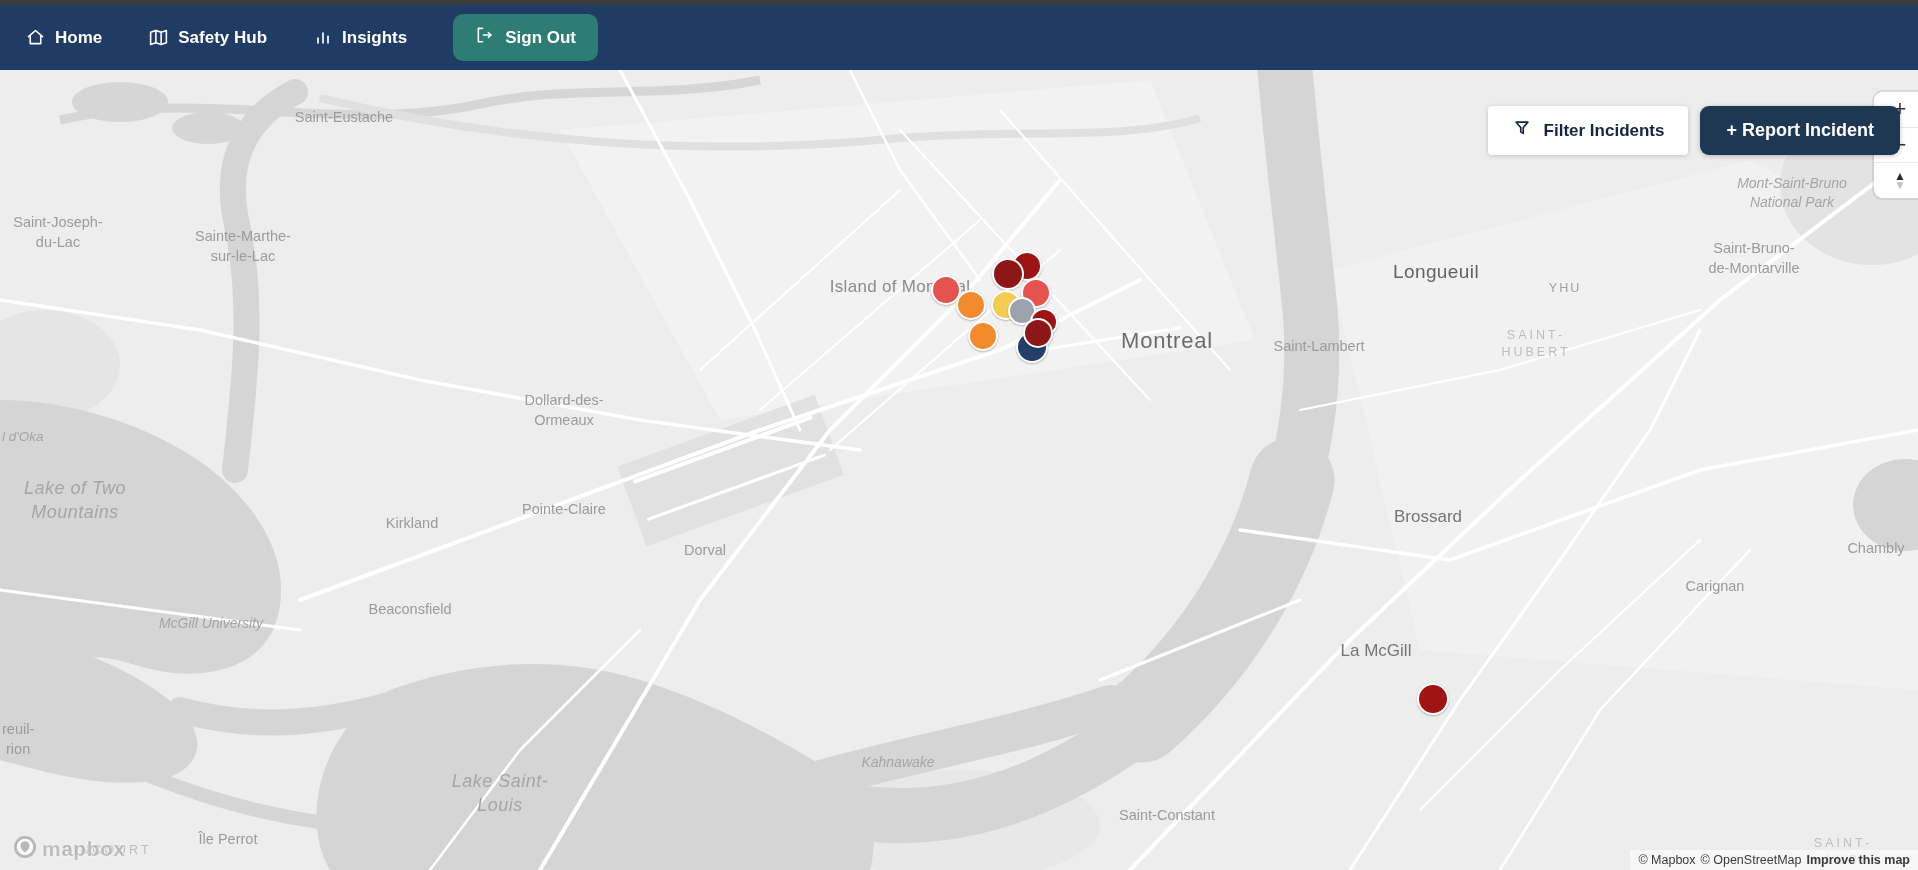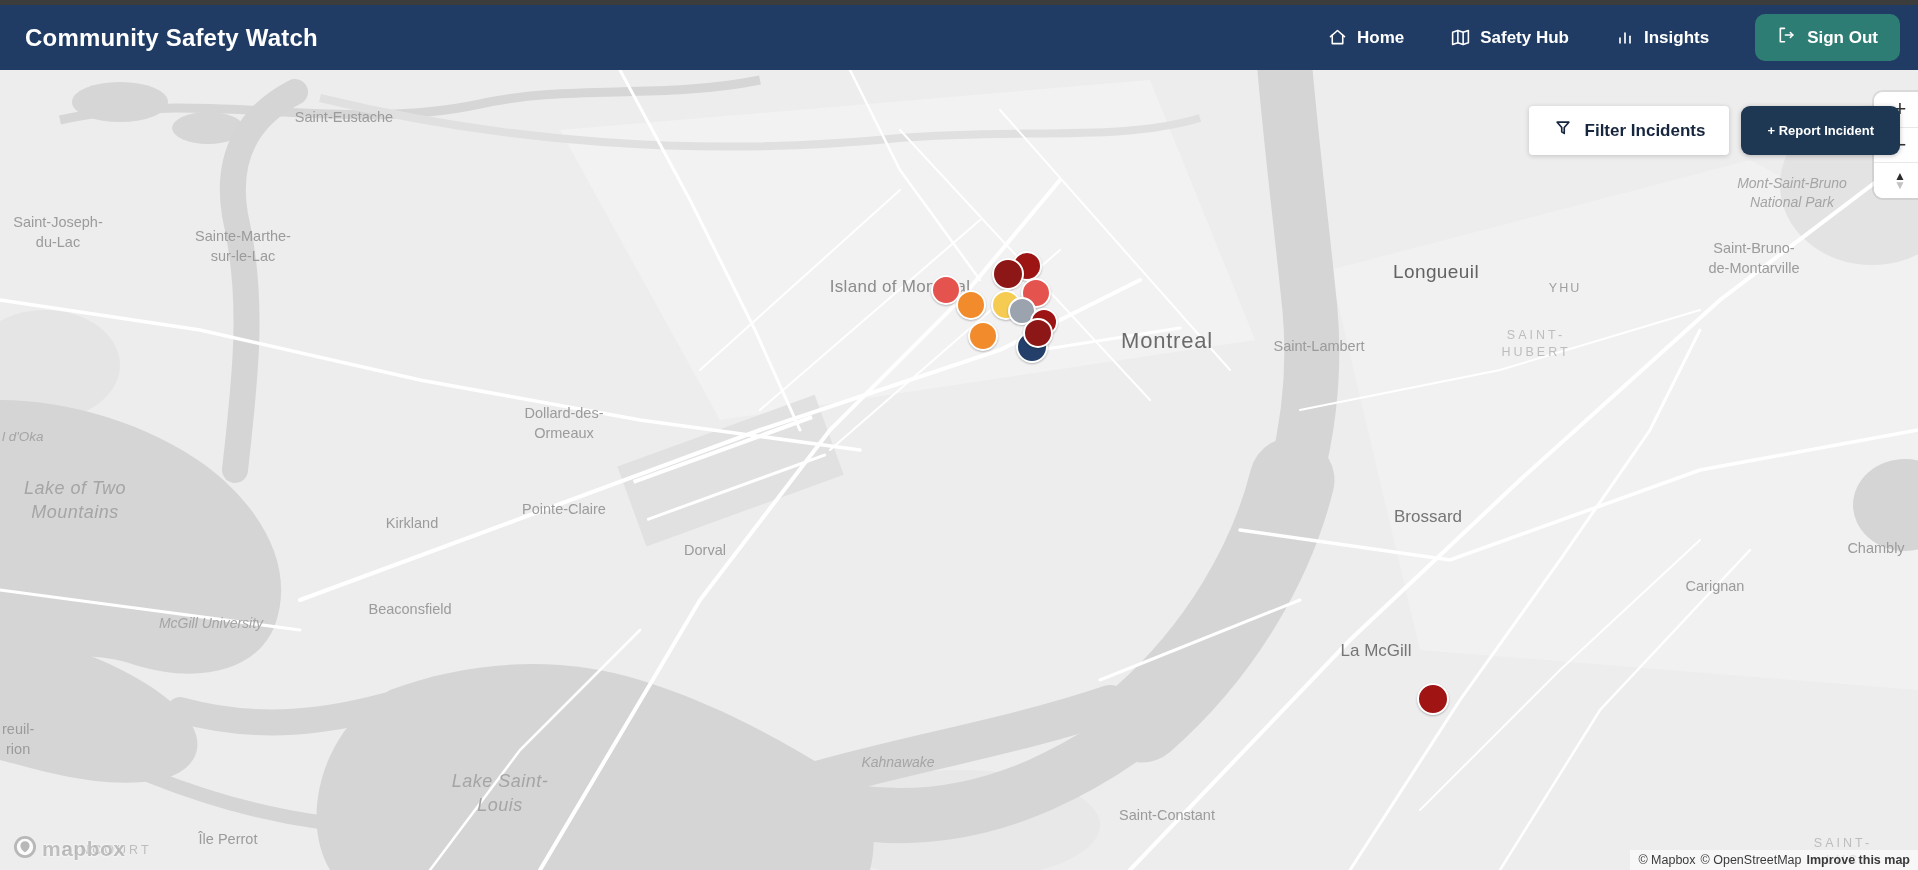--- a/index.html
+++ b/index.html
@@ -45,21 +45,21 @@
 
   .marker{position:absolute;transform:translate(-50%,-50%);border-radius:50%;
           border:2px solid #fff;box-shadow:0 1px 2px rgba(0,0,0,.25);cursor:pointer;}
 
   
   .map-toolbar{position:absolute;top:36px;right:18px;display:flex;gap:12px;z-index:4;}
   .filter-btn{display:flex;align-items:center;gap:12px;background:#fff;color:#17263f;
           border:none;border-radius:4px;font-family:inherit;font-size:17px;font-weight:600;
           padding:0 24px;height:49px;cursor:pointer;box-shadow:0 1px 5px rgba(0,0,0,.18);}
   .report-btn{background:#1e3854;color:#fff;border:none;border-radius:9px;font-family:inherit;
-          font-size:13px;font-weight:bold;padding:0 26px;height:49px;cursor:pointer;
+          font-size:18px;font-weight:bold;padding:0 26px;height:49px;cursor:pointer;
           box-shadow:0 1px 5px rgba(0,0,0,.25);}
 
   
   .nav-control{position:absolute;top:22px;right:-8px;width:52px;height:106px;background:#fff;
           border-radius:9px;box-shadow:0 0 0 2px rgba(0,0,0,.08);z-index:3;
           display:flex;flex-direction:column;overflow:hidden;}
   .nav-control .ctl{flex:1;display:flex;align-items:center;justify-content:center;
           background:#fff;border:none;cursor:pointer;color:#333;font-size:22px;
           font-family:inherit;padding:0;}
   .nav-control .ctl + .ctl{border-top:1px solid #e8e8e8;}
@@ -76,21 +76,20 @@
   .logo-word{font-size:21px;font-weight:bold;color:#b3b3b3;letter-spacing:.5px;
           text-shadow:0 0 2px #fff,0 0 2px #fff;}
 </style>
 </head>
 <body>
 
 <div id="app">
   <div class="top-strip"></div>
 
   <div class="header">
-    <h1 class="app-title">Community Safety Watch</h1>
     <div class="nav">
       <div class="nav-item">
         <span>
           <svg width="21" height="21" viewBox="0 0 24 24" fill="none" stroke="#fff" stroke-width="1.8" stroke-linecap="round" stroke-linejoin="round">
               <path d="M4 11 L12 4 L20 11"></path>
               <path d="M6 9.5 V19 H18 V9.5"></path>
             </svg>
         </span>
         <span>Home</span>
       </div>
@@ -192,21 +191,21 @@
         <div class="mlabel city-lg" style="left: 1167px; top: 271px;">Montreal</div>
         <div class="mlabel city" style="left: 1436px; top: 202px;">Longueuil</div>
         <div class="mlabel airport" style="left: 1565px; top: 218px;">YHU</div>
         <div class="mlabel park" style="left: 1792px; top: 123px;">Mont-Saint-Bruno
 National Park</div>
         <div class="mlabel town" style="left: 1754px; top: 189px;">Saint-Bruno-
 de-Montarville</div>
         <div class="mlabel district" style="left: 1536px; top: 266px; margin-top: 8px;">SAINT-
 HUBERT</div>
         <div class="mlabel town" style="left: 1319px; top: 277px;">Saint-Lambert</div>
-        <div class="mlabel town" style="left: 564px; top: 341px; margin-top: 13px;">Dollard-des-
+        <div class="mlabel town" style="left: 564px; top: 341px;">Dollard-des-
 Ormeaux</div>
         <div class="mlabel water-sm edge" style="left: 2px; top: 367px;">l d'Oka</div>
         <div class="mlabel water" style="left: 75px; top: 430px;">Lake of Two
 Mountains</div>
         <div class="mlabel town" style="left: 564px; top: 440px;">Pointe-Claire</div>
         <div class="mlabel town" style="left: 412px; top: 454px;">Kirkland</div>
         <div class="mlabel town" style="left: 705px; top: 481px;">Dorval</div>
         <div class="mlabel city-sm" style="left: 1428px; top: 447px;">Brossard</div>
         <div class="mlabel town" style="left: 1876px; top: 479px;">Chambly</div>
         <div class="mlabel town" style="left: 1715px; top: 517px;">Carignan</div>

